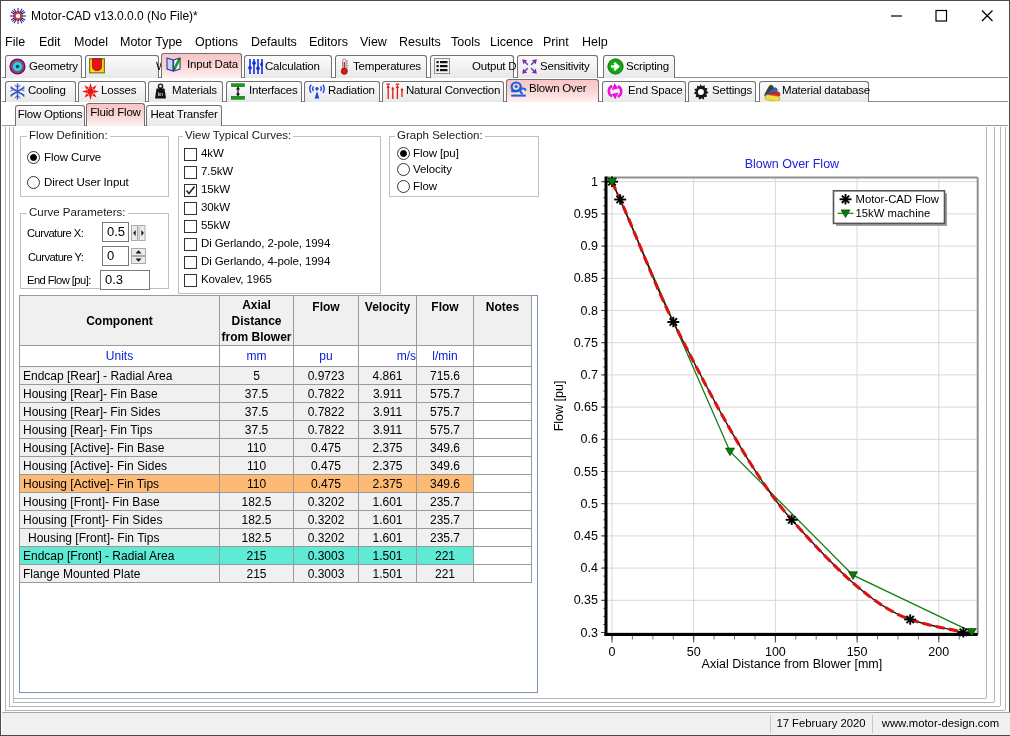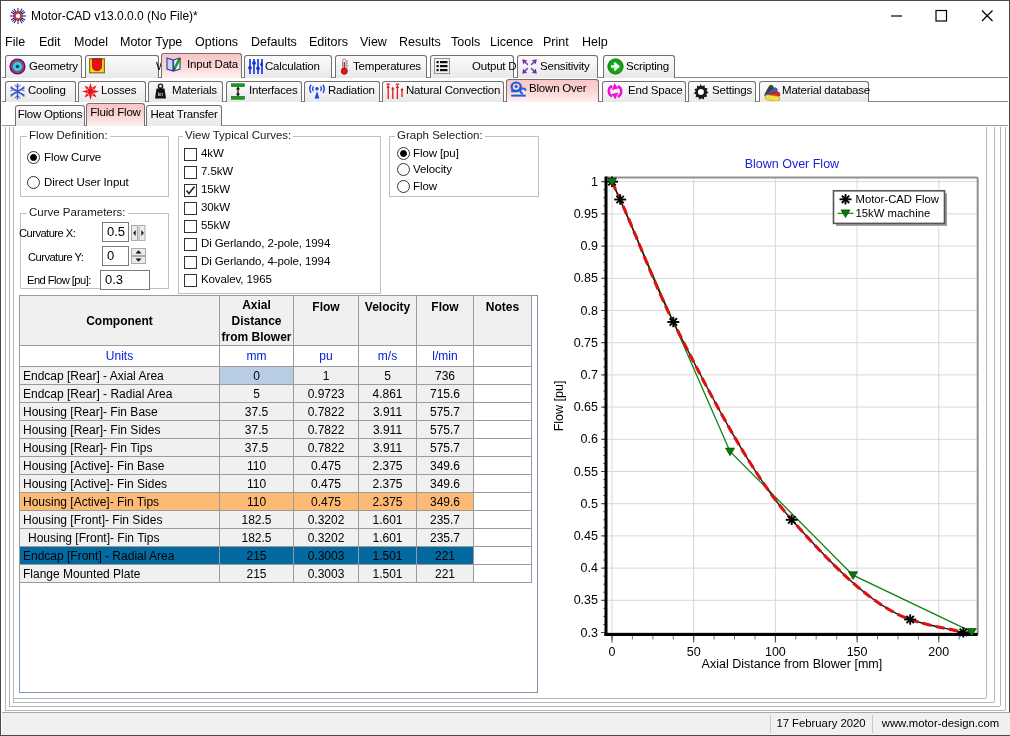--- a/index.html
+++ b/index.html
@@ -285,21 +285,21 @@
 <div class="tab" style="left:145px;top:104px;width:76px;height:21px;"></div>
 <div class="tabtxt" style="left:145px;top:107px;width:76px;text-align:center;">Heat Transfer</div>
 <div class="gb" style="left:19px;top:135px;width:149px;height:61px;"></div>
 <div class="gblab" style="left:26px;top:128px;">Flow Definition:</div>
 <div class="radio on" style="left:26px;top:150px;"></div>
 <div class="lab" style="left:43px;top:150px;">Flow Curve</div>
 <div class="radio" style="left:26px;top:175px;"></div>
 <div class="lab" style="left:43px;top:175px;">Direct User Input</div>
 <div class="gb" style="left:19px;top:212px;width:149px;height:76px;"></div>
 <div class="gblab" style="left:26px;top:205px;">Curve Parameters:</div>
-<div class="lab2" style="left:18px;top:226px;">Curvature X:</div>
+<div class="lab2" style="left:26px;top:226px;">Curvature X:</div>
 <div class="inp" style="left:101px;top:221px;width:27px;height:20px;">0.5</div>
 <svg class="abs" style="left:130px;top:224px" width="15" height="16" viewBox="0 0 15 16">
 <rect x="0.5" y="0.5" width="6" height="15" fill="#ebebeb" stroke="#aaa"></rect>
       <rect x="8" y="0.5" width="6" height="15" fill="#ebebeb" stroke="#aaa"></rect>
 <path d="M4.6,5 L2.2,8 L4.6,11 Z" fill="#111"></path>
       <path d="M10.4,5 L12.8,8 L10.4,11 Z" fill="#111"></path>
     </svg>
 <div class="lab2" style="left:27px;top:250px;">Curvature Y:</div>
 <div class="inp" style="left:101px;top:245px;width:27px;height:20px;">0</div>
 <svg class="abs" style="left:130px;top:247px" width="15" height="16" viewBox="0 0 15 16">
@@ -355,31 +355,23 @@
           <td style="text-align:center;font-weight:bold;vertical-align:middle;line-height:16px;">Axial<br>Distance<br>from Blower</td>
           <td style="text-align:center;font-weight:bold;vertical-align:top;padding-top:4px;">Flow</td>
           <td style="text-align:center;font-weight:bold;vertical-align:top;padding-top:4px;">Velocity</td>
           <td style="text-align:center;font-weight:bold;vertical-align:top;padding-top:4px;">Flow</td>
           <td style="text-align:center;font-weight:bold;vertical-align:top;padding-top:4px;">Notes</td>
         </tr>
         <tr style="height:21px;background:#fff;color:#0018d8;">
           <td style="text-align:center;">Units</td>
           <td style="text-align:center;">mm</td>
           <td style="text-align:center;">pu</td>
-          <td style="text-align:center;">m/s</td>
+          <td style="text-align:right;">m/s</td>
           <td style="text-align:center;">l/min</td>
           <td></td>
-        </tr>
-        <tr style="height:18px;background:#f0f0f0;">
-          <td style="padding-left:3px;">Endcap [Rear] - Axial Area</td>
-          <td style="text-align:center; background:#b8cce4;">0</td>
-          <td style="text-align:center;">1</td>
-          <td style="text-align:center;">5</td>
-          <td style="text-align:center;">736</td>
-          <td style="background:#fff;"></td>
         </tr>
         <tr style="height:18px;background:#f0f0f0;">
           <td style="padding-left:3px;">Endcap [Rear] - Radial Area</td>
           <td style="text-align:center;">5</td>
           <td style="text-align:center;">0.9723</td>
           <td style="text-align:center;">4.861</td>
           <td style="text-align:center;">715.6</td>
           <td style="background:#fff;"></td>
         </tr>
         <tr style="height:18px;background:#f0f0f0;">
@@ -424,36 +416,44 @@
         </tr>
         <tr style="height:18px;background:#fdba74;">
           <td style="padding-left:3px;">Housing [Active]- Fin Tips</td>
           <td style="text-align:center;">110</td>
           <td style="text-align:center;">0.475</td>
           <td style="text-align:center;">2.375</td>
           <td style="text-align:center;">349.6</td>
           <td style="background:#fff;"></td>
         </tr>
         <tr style="height:18px;background:#f0f0f0;">
+          <td style="padding-left:3px;">Housing [Front]- Fin Base</td>
+          <td style="text-align:center;">182.5</td>
+          <td style="text-align:center;">0.3202</td>
+          <td style="text-align:center;">1.601</td>
+          <td style="text-align:center;">235.7</td>
+          <td style="background:#fff;"></td>
+        </tr>
+        <tr style="height:18px;background:#f0f0f0;">
           <td style="padding-left:3px;">Housing [Front]- Fin Sides</td>
           <td style="text-align:center;">182.5</td>
           <td style="text-align:center;">0.3202</td>
           <td style="text-align:center;">1.601</td>
           <td style="text-align:center;">235.7</td>
           <td style="background:#fff;"></td>
         </tr>
         <tr style="height:18px;background:#f0f0f0;">
           <td style="padding-left:8px;">Housing [Front]- Fin Tips</td>
           <td style="text-align:center;">182.5</td>
           <td style="text-align:center;">0.3202</td>
           <td style="text-align:center;">1.601</td>
           <td style="text-align:center;">235.7</td>
           <td style="background:#fff;"></td>
         </tr>
-        <tr style="height:18px;background:#0369a1;">
+        <tr style="height:18px;background:#5eead4;">
           <td style="padding-left:3px;">Endcap [Front] - Radial Area</td>
           <td style="text-align:center;">215</td>
           <td style="text-align:center;">0.3003</td>
           <td style="text-align:center;">1.501</td>
           <td style="text-align:center;">221</td>
           <td style="background:#fff;"></td>
         </tr>
         <tr style="height:18px;background:#f0f0f0;">
           <td style="padding-left:3px;">Flange Mounted Plate</td>
           <td style="text-align:center;">215</td>

